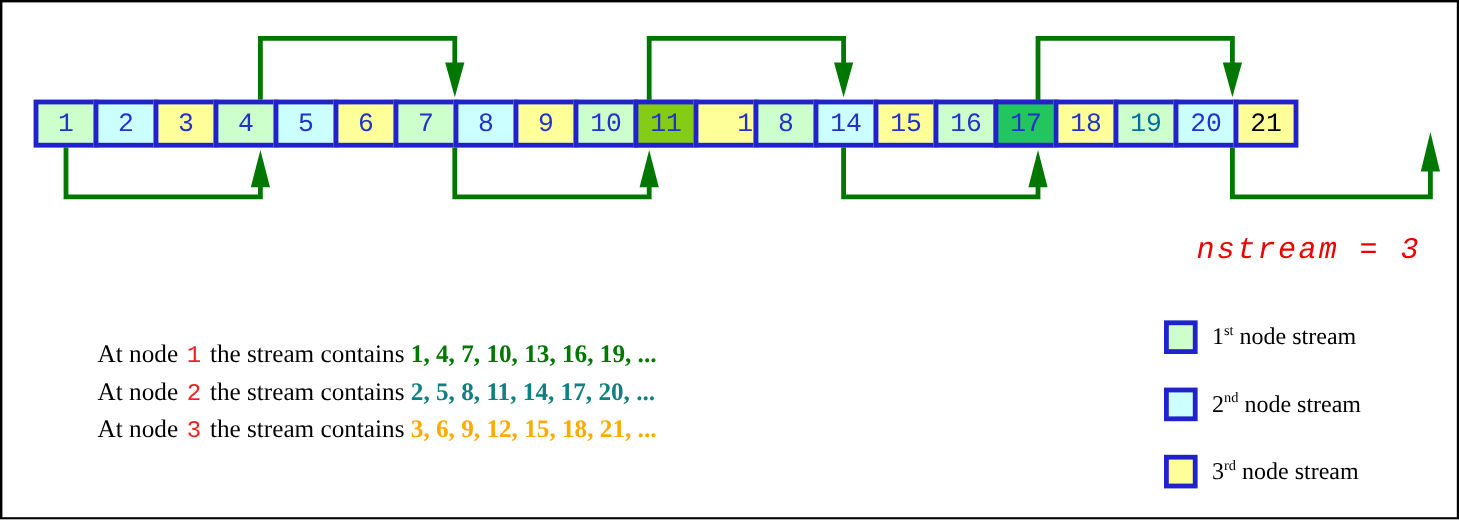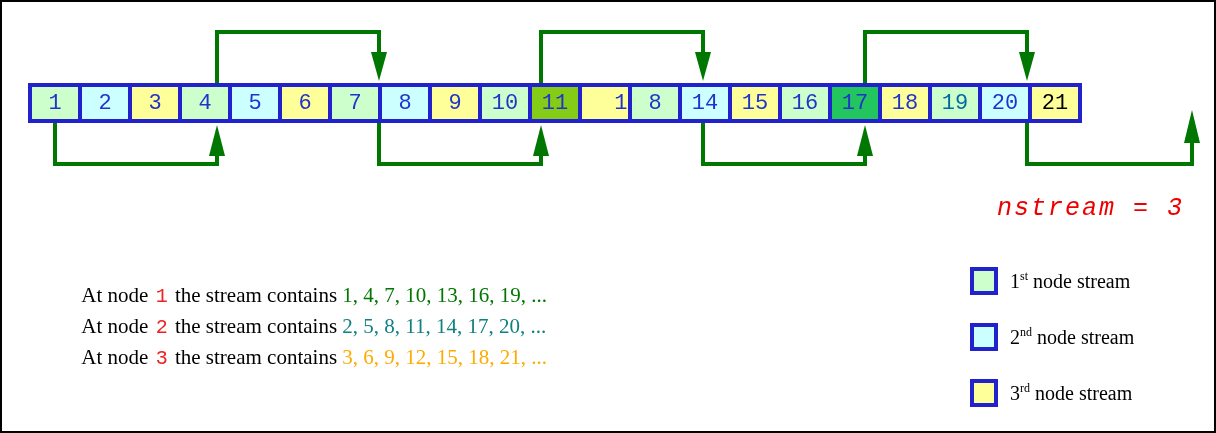--- a/index.html
+++ b/index.html
@@ -27,21 +27,21 @@
     font-family:"Liberation Mono","DejaVu Sans Mono",monospace;
     font-style:italic;font-size:25px;letter-spacing:2px;white-space:pre;
   }
   
   #annotations{position:absolute;left:49px;top:247px;font-size:21px;color:#000;}
   .ann-line{height:31px;line-height:31px;white-space:pre;}
   .node-num{
     font-family:"Liberation Mono","DejaVu Sans Mono",monospace;
     font-size:20px;color:#ee2222;margin:0 2px;
   }
-  .seq{font-weight:normal;}
+  .seq{font-weight:bold;}
   
   #legend{position:absolute;left:968px;top:264px;}
   .legend-row{display:flex;align-items:center;margin-bottom:26px;height:30px;}
   .swatch{
     width:28px;height:28px;box-sizing:border-box;
     border:4px solid var(--border-blue,#2222cc);margin-right:12px;flex:0 0 28px;
   }
   .legend-label{font-size:20px;color:#000;white-space:pre;}
   .legend-label sup{font-size:12px;line-height:0;}
 </style>

